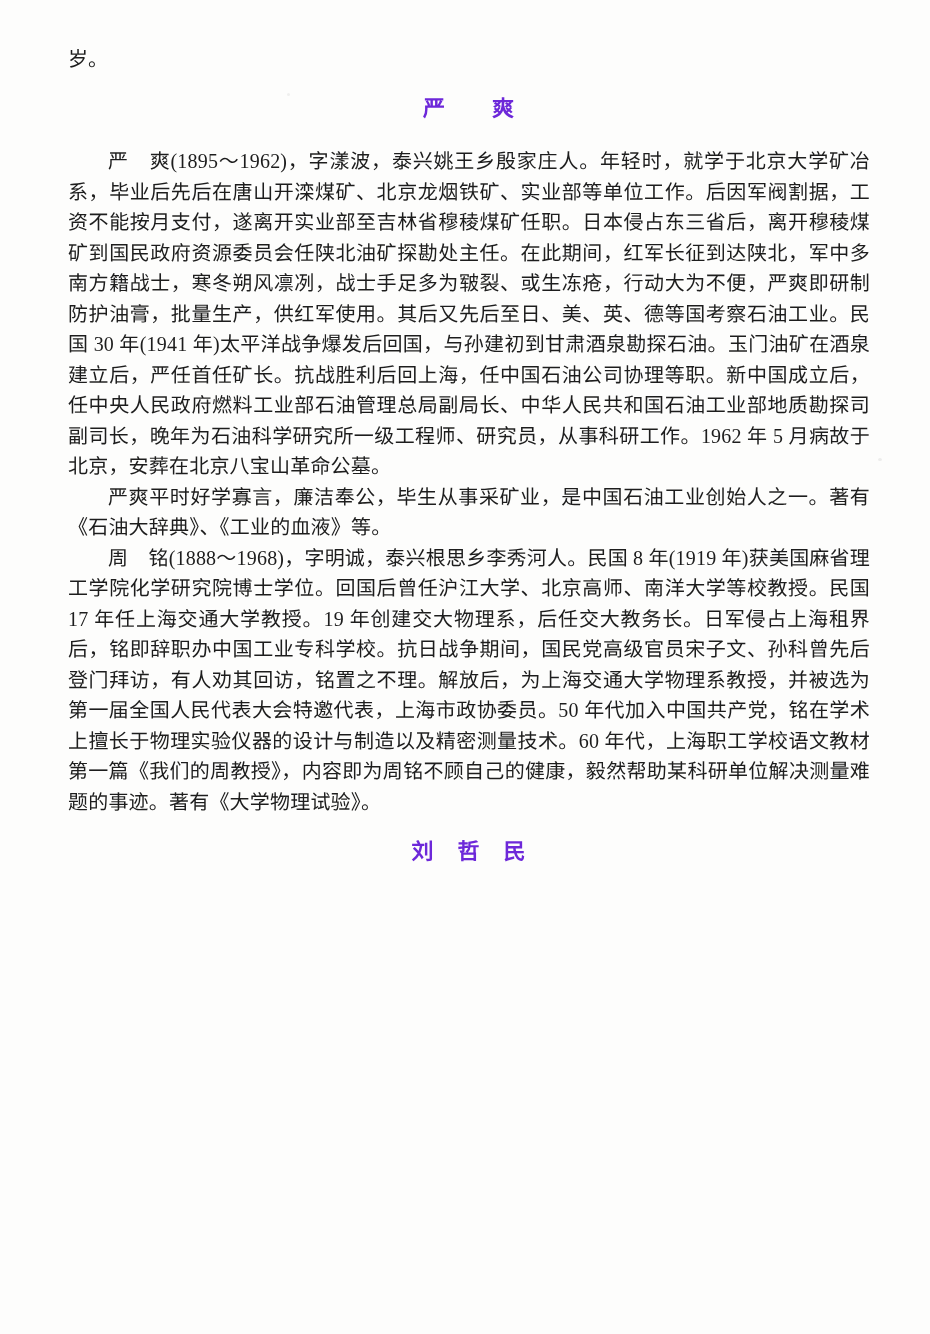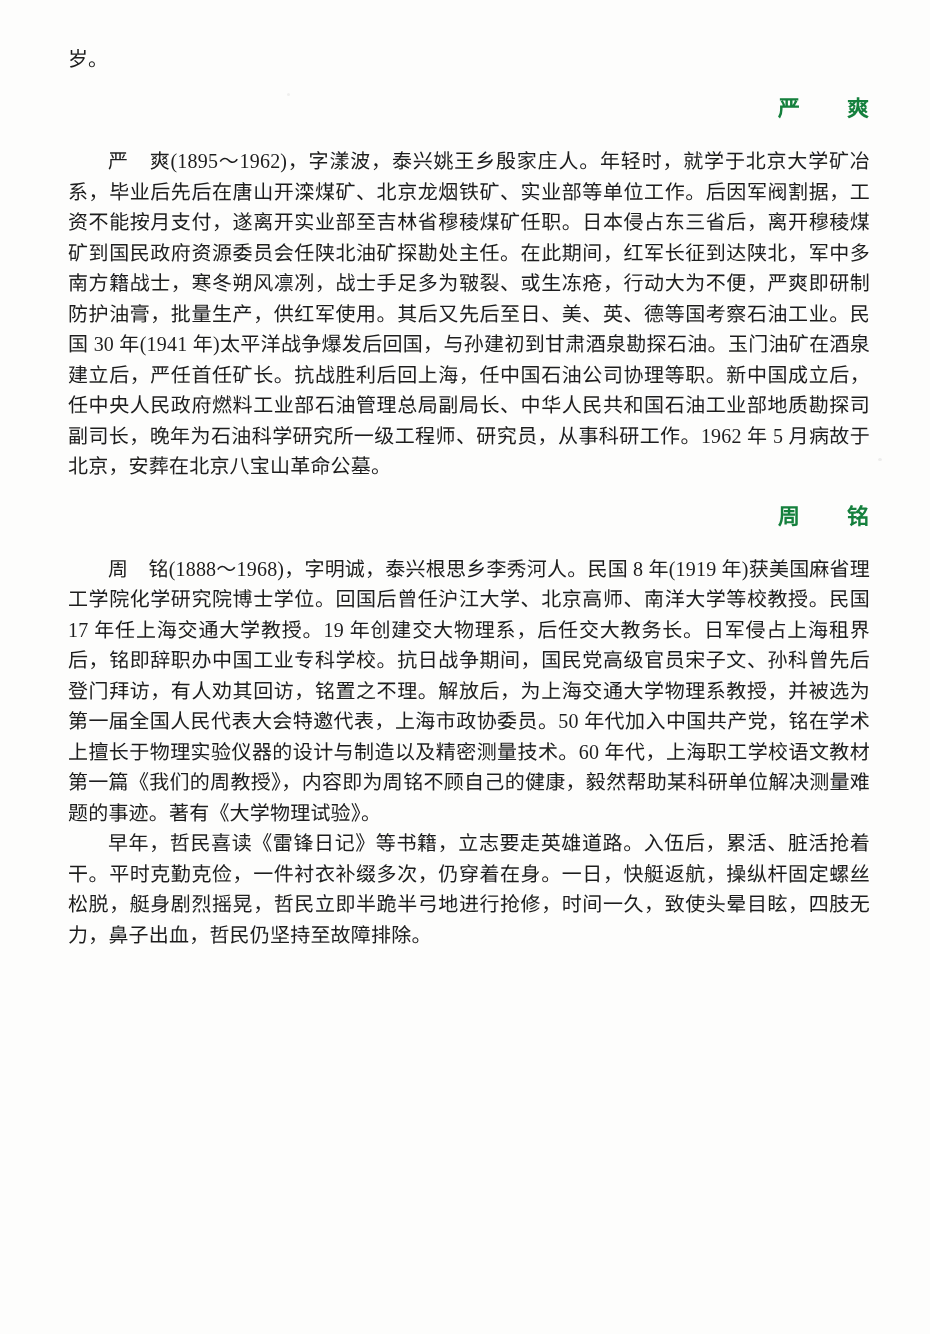--- a/index.html
+++ b/index.html
@@ -27,23 +27,23 @@
     font-size: 20px;
     line-height: 30px;
     text-align: left;
   }
   h2.heading {
     margin: 20px 0 22px 0;
     font-family: "Liberation Sans", "DejaVu Sans", sans-serif;
     font-size: 22px;
     line-height: 30px;
     font-weight: 700;
-    text-align: right;
+    text-align: center;
     letter-spacing: 1px;
-    color: #15803d;
+    color: #6d28d9;
   }
   .para {
     margin: 0;
     font-size: 20px;
     line-height: 30.5px;
     text-align: justify;
     text-justify: inter-ideograph;
     text-indent: 2em;
     letter-spacing: 0.2px;
     word-break: break-all;
@@ -63,29 +63,29 @@
 <body>
 
 <div class="page">
   <div class="content">
 
     <p class="carry">岁。</p>
 
     <section>
       <h2 class="heading">严　　爽</h2>
       <p class="para">严　爽(1895～1962)，字漾波，泰兴姚王乡殷家庄人。年轻时，就学于北京大学矿冶系，毕业后先后在唐山开滦煤矿、北京龙烟铁矿、实业部等单位工作。后因军阀割据，工资不能按月支付，遂离开实业部至吉林省穆稜煤矿任职。日本侵占东三省后，离开穆稜煤矿到国民政府资源委员会任陕北油矿探勘处主任。在此期间，红军长征到达陕北，军中多南方籍战士，寒冬朔风凛冽，战士手足多为皲裂、或生冻疮，行动大为不便，严爽即研制防护油膏，批量生产，供红军使用。其后又先后至日、美、英、德等国考察石油工业。民国 30 年(1941 年)太平洋战争爆发后回国，与孙建初到甘肃酒泉勘探石油。玉门油矿在酒泉建立后，严任首任矿长。抗战胜利后回上海，任中国石油公司协理等职。新中国成立后，任中央人民政府燃料工业部石油管理总局副局长、中华人民共和国石油工业部地质勘探司副司长，晚年为石油科学研究所一级工程师、研究员，从事科研工作。1962 年 5 月病故于北京，安葬在北京八宝山革命公墓。</p>
+      <p class="para">严爽平时好学寡言，廉洁奉公，毕生从事采矿业，是中国石油工业创始人之一。著有《石油大辞典》、《工业的血液》等。</p>
     </section>
 
     <section>
-      <h2 class="heading">周　　铭</h2>
       <p class="para">周　铭(1888～1968)，字明诚，泰兴根思乡李秀河人。民国 8 年(1919 年)获美国麻省理工学院化学研究院博士学位。回国后曾任沪江大学、北京高师、南洋大学等校教授。民国 17 年任上海交通大学教授。19 年创建交大物理系，后任交大教务长。日军侵占上海租界后，铭即辞职办中国工业专科学校。抗日战争期间，国民党高级官员宋子文、孙科曾先后登门拜访，有人劝其回访，铭置之不理。解放后，为上海交通大学物理系教授，并被选为第一届全国人民代表大会特邀代表，上海市政协委员。50 年代加入中国共产党，铭在学术上擅长于物理实验仪器的设计与制造以及精密测量技术。60 年代，上海职工学校语文教材第一篇《我们的周教授》，内容即为周铭不顾自己的健康，毅然帮助某科研单位解决测量难题的事迹。著有《大学物理试验》。</p>
     </section>
 
     <section>
-      <p class="para">早年，哲民喜读《雷锋日记》等书籍，立志要走英雄道路。入伍后，累活、脏活抢着干。平时克勤克俭，一件衬衣补缀多次，仍穿着在身。一日，快艇返航，操纵杆固定螺丝松脱，艇身剧烈摇晃，哲民立即半跪半弓地进行抢修，时间一久，致使头晕目眩，四肢无力，鼻子出血，哲民仍坚持至故障排除。</p>
+      <h2 class="heading">刘　哲　民</h2>
     </section>
 
   </div>
 
   <div class="speck s1"></div>
   <div class="speck s2"></div>
   <div class="speck s3"></div>
 </div>
 
 </body></html>

